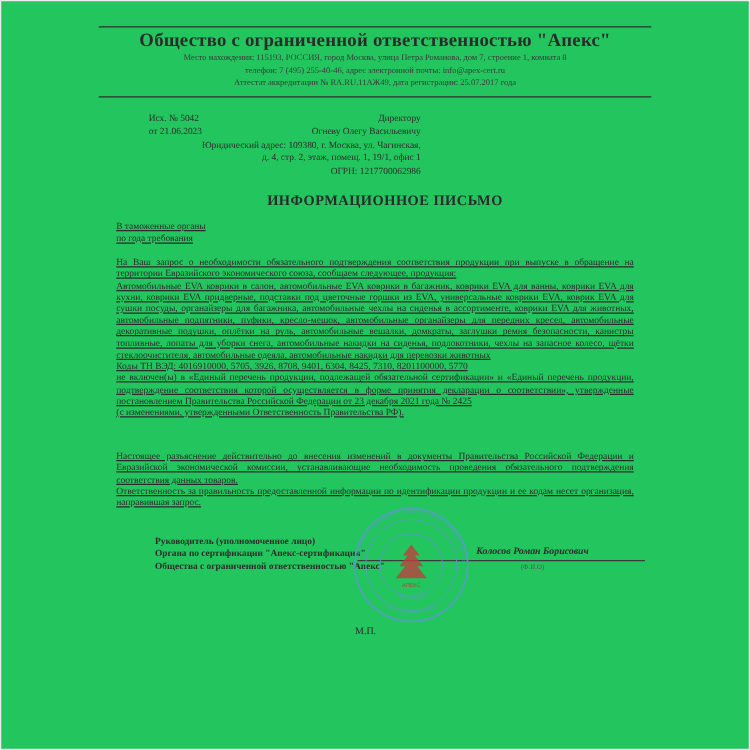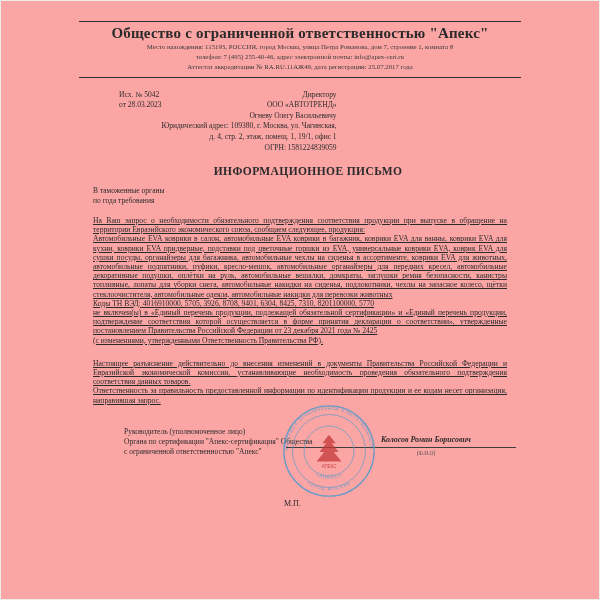--- a/index.html
+++ b/index.html
@@ -1,43 +1,43 @@
 <!DOCTYPE html>
 <html><head>
 <meta charset="utf-8">
 <style>
   html,body { margin:0; padding:0; background:#fdfdfd; }
   .page {
     position:relative; width:600px; height:600px; margin:0 auto;
-    background:#fca5a5; border:1px solid #ececec; box-sizing:border-box;
+    background:#22c55e; border:1px solid #ececec; box-sizing:border-box;
     font-family:"Liberation Serif","DejaVu Serif",serif; color:#2b2b2b;
     overflow:hidden;
   }
   
   .letterhead {
     margin:20px 78px 0; text-align:center;
     border-top:1.5px solid #2f2f2f; border-bottom:1.5px solid #2f2f2f;
     padding:3px 0 4px;
   }
   .org-name { font-size:15px; font-weight:bold; letter-spacing:.2px; }
   .lh-small { font-size:6.8px; line-height:1.5; color:#3a3a3a; }
   
   .ref-row { display:flex; margin:12px 80px 0 118px; }
   .ref-block { font-size:7.5px; line-height:1.45; }
   .recipient-block { font-size:7.5px; line-height:1.42; text-align:right; }
   
   .doc-title { text-align:center; font-weight:bold; font-size:11.5px; letter-spacing:.4px; margin-top:12px;padding-left:16px; }
-  .addressee { margin:9px 0 0 92px; font-size:7.5px; line-height:1.3; }
+  .addressee { margin:9px 0 0 92px; font-size:7.5px; line-height:1.3;text-decoration:underline; }
   
   .body-text { margin:10px 92px 0; font-size:7.6px; line-height:9.2px; text-align:justify; }
   .body-text p { margin:0;text-decoration:underline; }
-  .body-text p.gap { margin-top:14px; }
+  .body-text p.gap { margin-top:26px; }
   
   .sig-area { position:relative; margin-top:14px; height:170px; }
-  .sig-left { position:absolute; left:123px; top:8px; width:190px; font-size:7.5px; line-height:1.35; }
+  .sig-left { position:absolute; left:123px; top:8px; width:190px; font-size:7.5px; line-height:1.35;font-weight:bold; }
   .sig-line { position:absolute; left:285px; top:28px; width:230px; border-top:1px solid #3c3c3c; }
   .sig-name { position:absolute; left:340px; top:16px; width:170px; text-align:center; font-size:7.9px; font-weight:bold;font-style:italic; }
   .sig-caption { position:absolute; left:340px; top:31px; width:170px; text-align:center; font-size:5.5px; color:#555; }
   .stamp { position:absolute; left:280px; top:-16px; width:96px; height:96px; opacity:.9; }
   .mp { position:absolute; left:283px; top:80px; width:90px; text-align:left; font-size:8px; }
 </style>
 </head>
 <body>
 
 <div class="page">
@@ -45,29 +45,28 @@
   <div class="letterhead">
     <div class="org-name">Общество с ограниченной ответственностью "Апекс"</div>
     <div class="lh-small">Место нахождения: 115193, РОССИЯ, город Москва, улица Петра Романова, дом 7, строение 1, комната 8</div>
     <div class="lh-small">телефон: 7 (495) 255-40-46, адрес электронной почты: info@apex-cert.ru</div>
     <div class="lh-small">Аттестат аккредитации № RA.RU.11АЖ49, дата регистрации: 25.07.2017 года</div>
   </div>
 
   <div class="ref-row">
     <div class="ref-block">
       <div>Исх. № 5042</div>
-      <div>от 28.03.2023</div>
+      <div>от 21.06.2023</div>
     </div>
     <div class="recipient-block">
       <div>Директору</div>
-      <div>ООО «АВТОТРЕНД»</div>
       <div>Огневу Олегу Васильевичу</div>
       <div>Юридический адрес: 109380, г. Москва, ул. Чагинская,</div>
       <div>д. 4, стр. 2, этаж, помещ. 1, 19/1, офис 1</div>
-      <div>ОГРН: 1581224839059</div>
+      <div>ОГРН: 1217700062986</div>
     </div>
   </div>
 
   <div class="doc-title">ИНФОРМАЦИОННОЕ ПИСЬМО</div>
 
   <div class="addressee">
     <div>В таможенные органы</div>
     <div>по года требования</div>
   </div>
 

